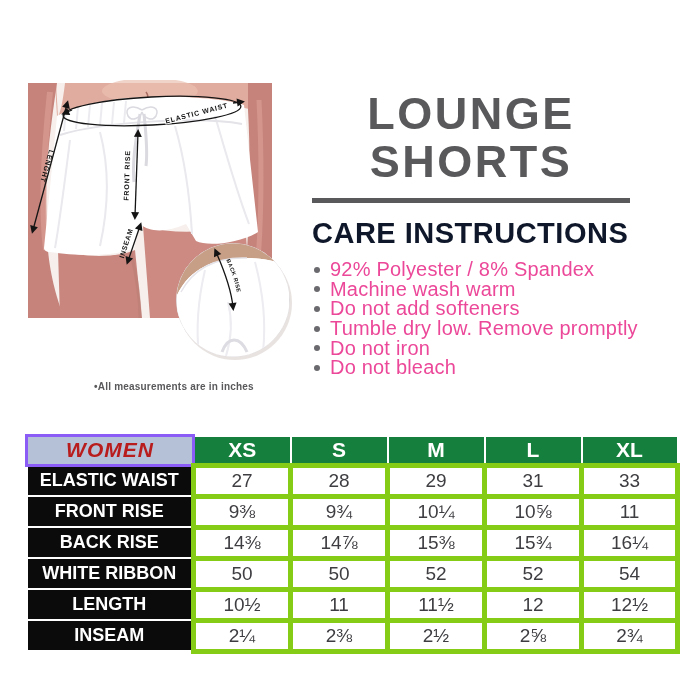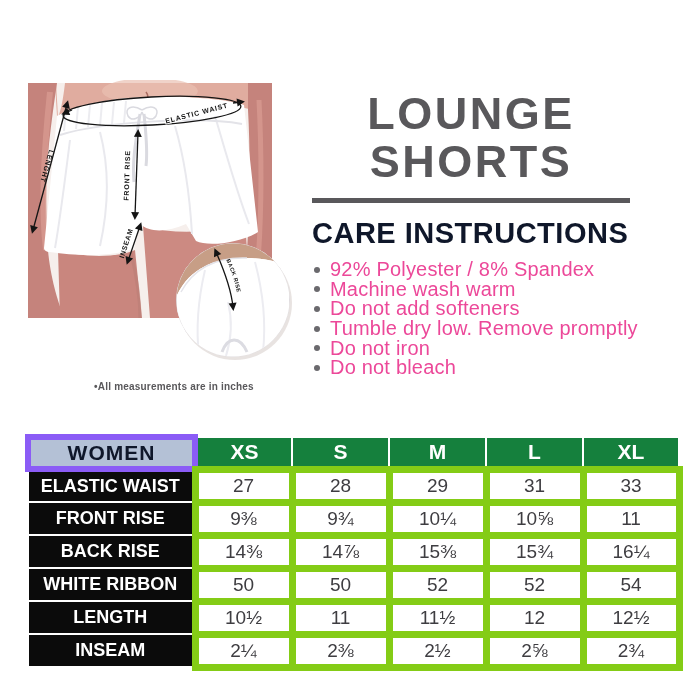--- a/index.html
+++ b/index.html
@@ -17,25 +17,25 @@
   .care-heading{position:absolute;left:312px;top:217px;width:330px;
          font-size:29px;font-weight:bold;color:#0f172a;letter-spacing:.5px;}
   .care-list{position:absolute;left:314px;top:260px;width:340px;}
   .care-item{display:flex;align-items:center;height:19.6px;}
   .dot{width:6px;height:6px;border-radius:50%;background:#6a696d;margin-right:10px;flex:0 0 auto;}
   .care-text{font-size:20px;color:#ec4899;letter-spacing:.2px;white-space:nowrap;}
   
   .table-wrap{position:absolute;left:25px;top:434px;width:651px;}
   table{border-collapse:collapse;table-layout:fixed;width:651px;}
   th,td{height:26px;text-align:center;vertical-align:middle;padding:0;}
-  th.corner{background:#b4c1d6;color:#0f172a;font-weight:bold;font-size:21px;
-            letter-spacing:1px;border:6px solid #8b5cf6;}
+  th.corner{background:#b4c1d6;color:#b91c1c;font-weight:bold;font-size:21px;
+            letter-spacing:1px;border:3px solid #8b5cf6;font-style:italic;}
   th.size{background:#15803d;color:#ffffff;font-weight:bold;font-size:21px;border:2px solid #ffffff;}
   th.rowlabel{background:#0b0b0b;color:#ffffff;font-weight:bold;font-size:18px;border:2px solid #ffffff;}
-  td.val{background:#ffffff;color:#3e3d41;font-size:19px;border:7px solid #84cc16;}
+  td.val{background:#ffffff;color:#3e3d41;font-size:19px;border:5px solid #84cc16;}
 </style>
 </head>
 <body>
 
 <div class="stage">
 
   <svg class="diagram-svg" viewBox="25 80 276 282">
     <defs>
       <marker id="ah" viewBox="0 0 8 8" markerWidth="7" markerHeight="7" refX="4" refY="4" orient="auto-start-reverse">
         <path d="M0.5,0.5 L7.5,4 L0.5,7.5 Z" fill="#141414"></path>

